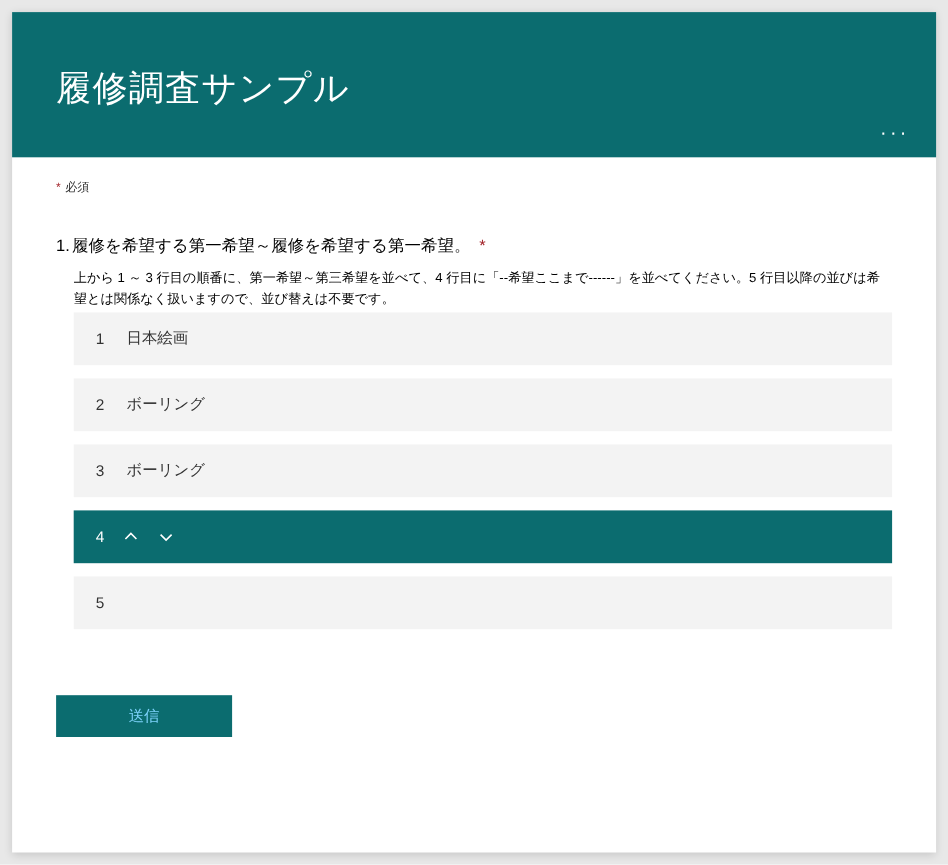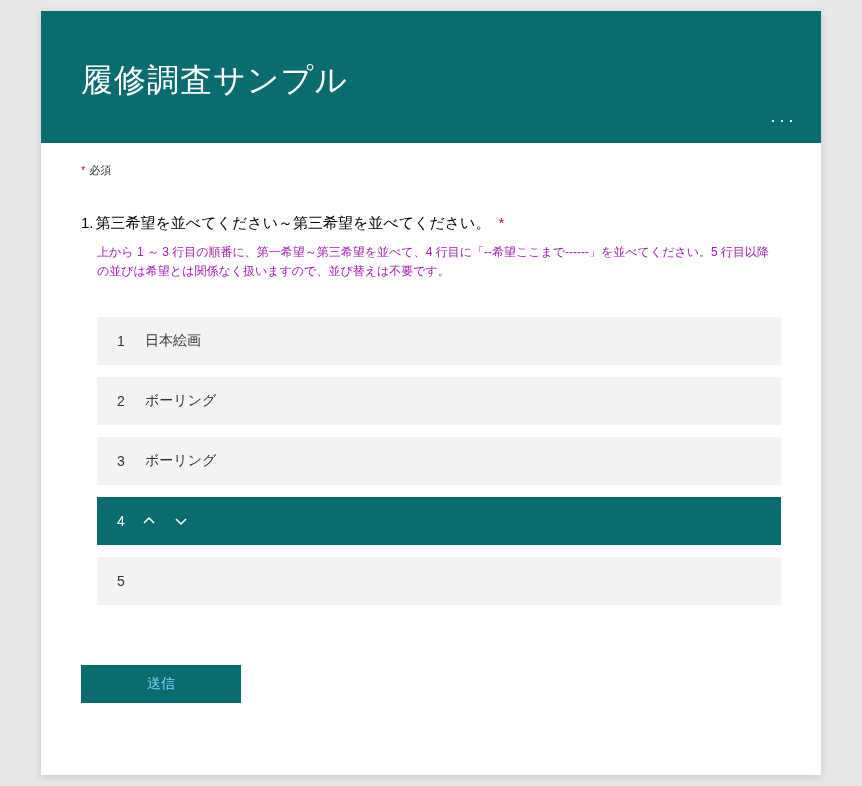--- a/index.html
+++ b/index.html
@@ -10,21 +10,21 @@
     body {
       font-family: "Segoe UI", "Yu Gothic", "Meiryo", sans-serif;
       background: #e8e8e8;
       width: 862px;
       height: 786px;
       display: flex;
       align-items: center;
       justify-content: center;
     }
     .form-card {
-      width: 780px;
+      width: 840px;
       height: 764px;
       background: #ffffff;
       box-shadow: 0 2px 8px rgba(0,0,0,0.15);
       position: relative;
     }
     .form-header {
       background: #0b6c6f;
       color: #ffffff;
       padding: 48px 40px 40px 40px;
       position: relative;
@@ -71,23 +71,23 @@
     }
     .question-title-text {
       font-weight: 400;
     }
     .question-required {
       color: #a4262c;
       margin-left: 8px;
     }
     .question-description {
       font-size: 12px;
-      color: #a21caf;
+      color: #000000;
       line-height: 1.6;
-      margin: 0 0 36px 16px;
+      margin: 0 0 3px 16px;
     }
     .rank-list {
       margin-left: 16px;
       list-style: none;
     }
     .rank-item {
       display: flex;
       align-items: center;
       background: #f3f3f3;
       height: 48px;
@@ -154,21 +154,21 @@
   </div>
 
   <div class="form-body">
     <div class="required-note">
       <span class="asterisk">*</span><span>必須</span>
     </div>
 
     <div class="question-block">
       <div class="question-title-row">
         <span class="question-number">1.</span>
-        <span class="question-title-text">第三希望を並べてください～第三希望を並べてください。</span>
+        <span class="question-title-text">履修を希望する第一希望～履修を希望する第一希望。</span>
         <span class="question-required">*</span>
       </div>
       <div class="question-description">上から 1 ～ 3 行目の順番に、第一希望～第三希望を並べて、4 行目に「--希望ここまで------」を並べてください。5 行目以降の並びは希望とは関係なく扱いますので、並び替えは不要です。</div>
 
       <ul class="rank-list">
         <li class="rank-item">
           <span class="rank-number">1</span>
           <span class="rank-label">日本絵画</span>
         </li>
         <li class="rank-item">

